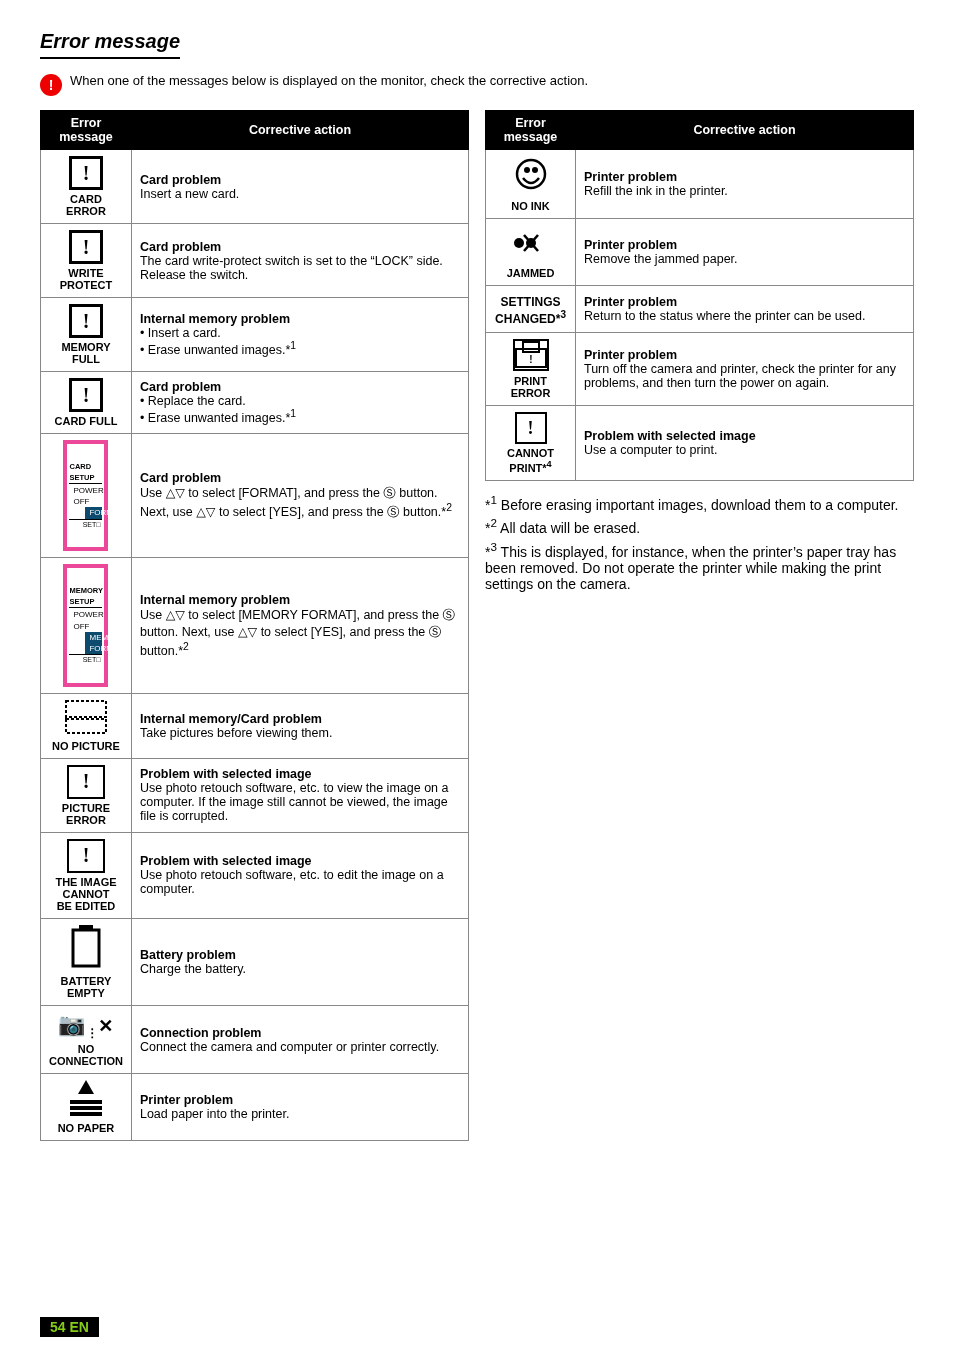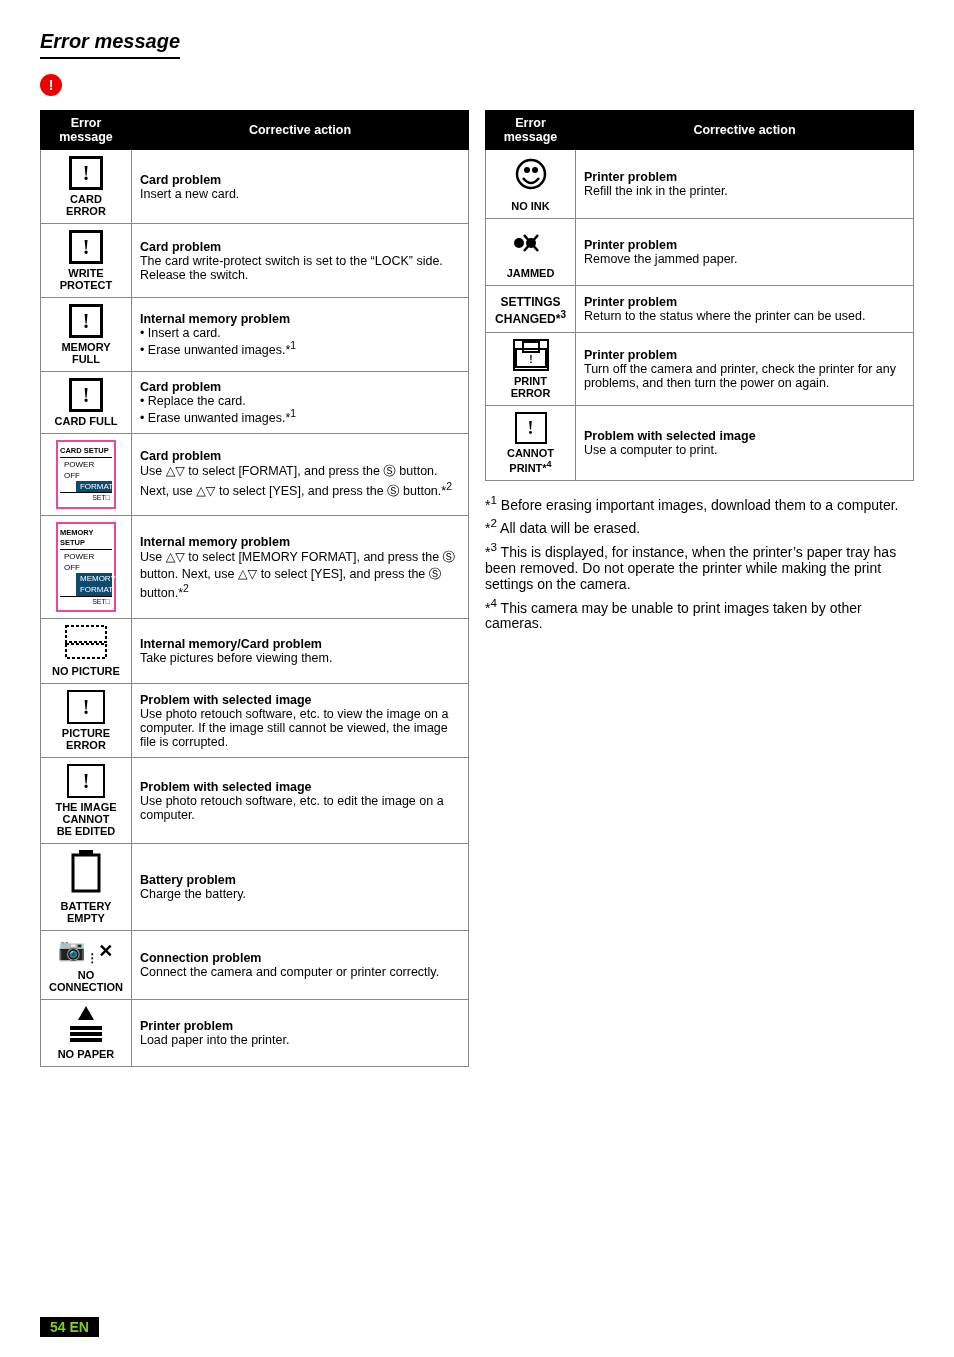--- a/index.html
+++ b/index.html
@@ -125,26 +125,26 @@
       left: 40px;
       font-size: 14px;
       font-weight: bold;
       background: #000;
       color: #84cc16;
       padding: 2px 10px;
     }
 
     .setup-icon-wrapper {
       display: inline-block;
-      border: 2px solid #ec4899;
-      width: 60px;
+      border: 4px solid #ec4899;
+      width: 45px;
       font-size: 8px;
       line-height: 1.4;
       text-align: left;
-      padding: 4px 2px;
+      padding: 18px 2px;
     }
     .setup-icon-wrapper .title-bar {
       font-weight: bold;
       font-size: 7.5px;
       border-bottom: 1px solid #000;
       margin-bottom: 1px;
     }
     .setup-icon-wrapper .menu-item {
       padding-left: 4px;
     }
@@ -195,20 +195,21 @@
   </style>
 </head>
 <body>
 
 
 
 <h1 class="page-title">Error message</h1>
 
 <div class="intro">
   <span class="warning-circle">!</span>
+  <span>When one of the messages below is displayed on the monitor, check the corrective action.</span>
 </div>
 
 <div class="two-col-layout">
 
   <div class="left-col">
     <table>
       <thead>
         <tr>
           <th>Error message</th>
           <th>Corrective action</th>
@@ -451,21 +452,20 @@
             <span>Use a computer to print.</span>
           </td>
         </tr>
       </tbody>
     </table>
 
     <div class="footnotes">
       <p>*<sup>1</sup> Before erasing important images, download them to a computer.</p>
       <p>*<sup>2</sup> All data will be erased.</p>
       <p>*<sup>3</sup> This is displayed, for instance, when the printer’s paper tray has been removed. Do not operate the printer while making the print settings on the camera.</p>
-      <p>*<sup>4</sup> This camera may be unable to print images taken by other cameras.</p>
     </div>
   </div>
 </div>
 
 <div class="page-num">
   <span>54</span>&nbsp;<span>EN</span>
 </div>
 
 
 

